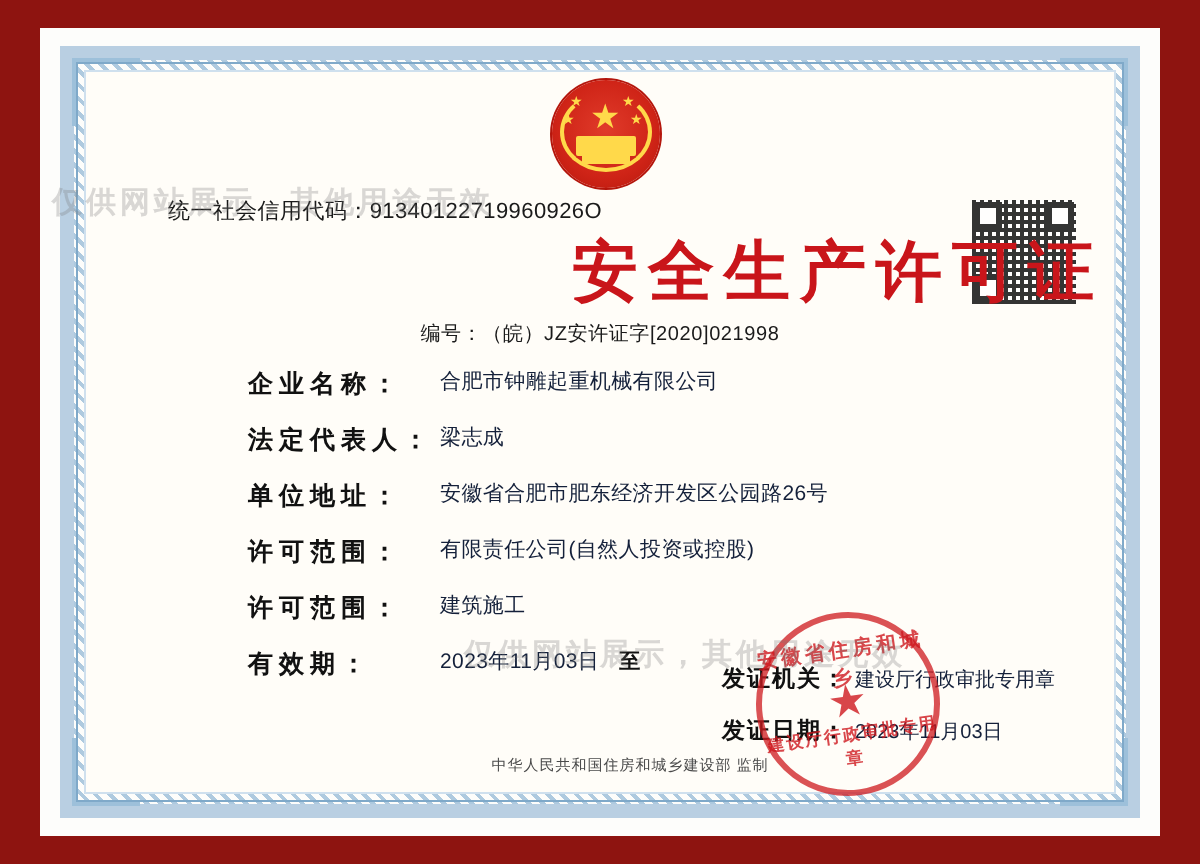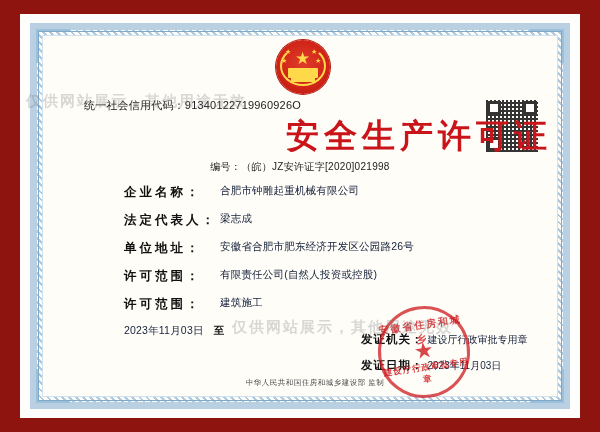--- a/index.html
+++ b/index.html
@@ -365,20 +365,21 @@
       </div>
       <div class="row">
         <div class="label">许可范围：</div>
         <div class="value">有限责任公司(自然人投资或控股)</div>
       </div>
       <div class="row">
         <div class="label">许可范围：</div>
         <div class="value">建筑施工</div>
       </div>
       <div class="row validity">
+        <div class="label">有效期：</div>
         <div class="value">2023年11月03日</div>
         <div class="value sep">至</div>
       </div>
     </div>
 
     <div class="issue-block">
       <div class="issue-row">
         <div class="label">发证机关：</div>
         <div class="value">建设厅行政审批专用章</div>
       </div>

